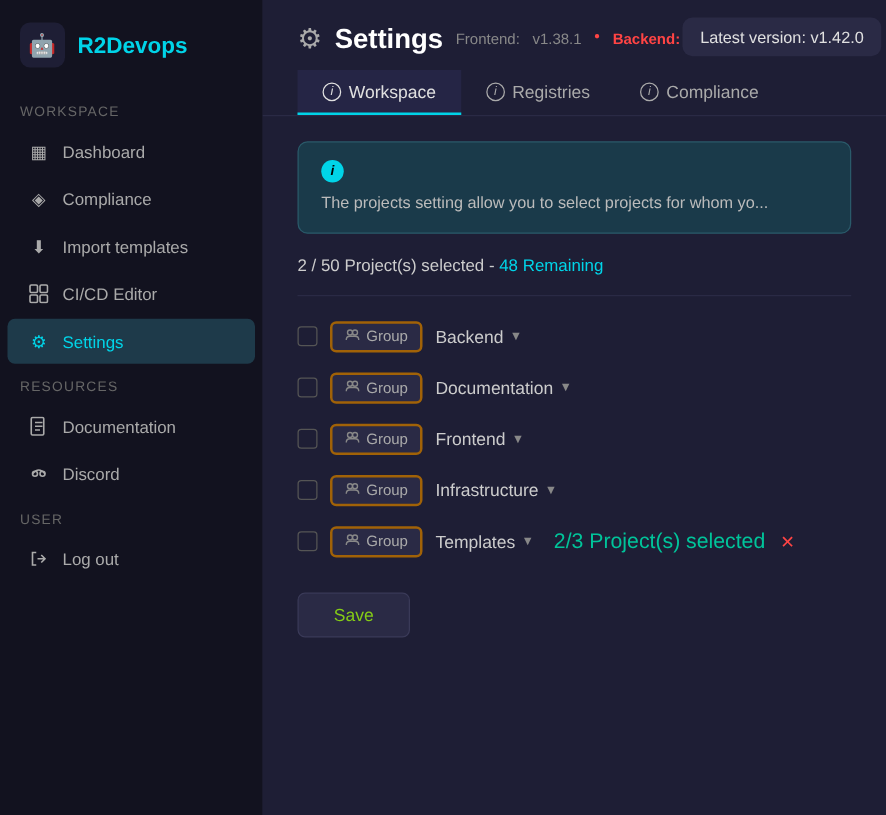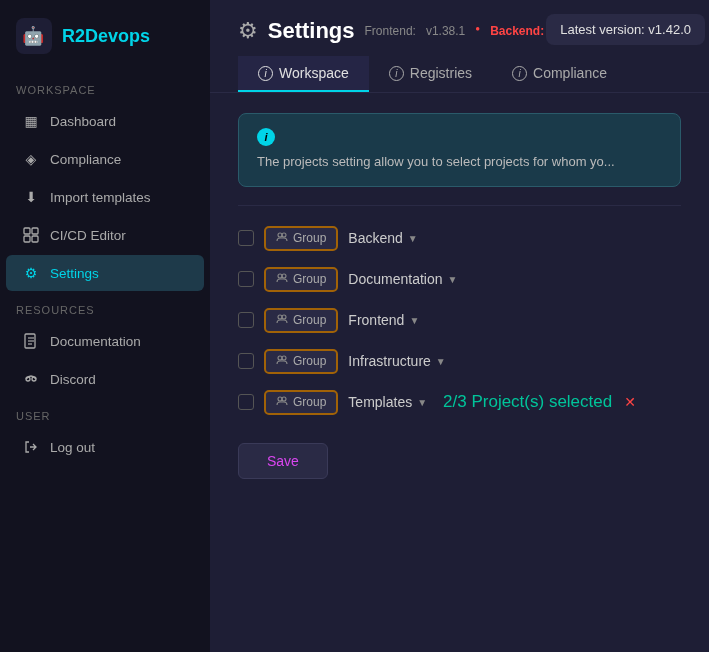--- a/index.html
+++ b/index.html
@@ -281,21 +281,21 @@
       margin-left: 2px;
     }
 
     
     .save-btn {
       margin-top: 20px;
       padding: 9px 28px;
       background: #2a2a45;
       border: 1px solid #3a3a58;
       border-radius: 6px;
-      color: #d946ef;
+      color: #84cc16;
       font-size: 14px;
       cursor: pointer;
     }
   </style>
 </head>
 <body>
 
 <div class="version-tooltip">Latest version: v1.42.0</div>
 
 <aside class="sidebar">
@@ -402,20 +402,31 @@
   <div class="content">
     
     <div class="info-box">
       <div class="info-box-title">
         <span class="info-icon">i</span>
       </div>
       <div class="info-box-text">The projects setting allow you to select projects for whom yo...</div>
     </div>
 
     
+    <div class="project-count">
+      <span>2</span>
+      /
+      <span>50</span>
+      <span>Project(s) selected</span>
+      -
+      <span class="remaining">
+        <span>48</span>
+        <span>Remaining</span>
+      </span>
+    </div>
 
     <hr class="divider">
 
     
     <div class="group-row">
       <input type="checkbox" class="group-checkbox" style="">
       <div class="group-badge">
         <span class="badge-icon">
           <svg width="12" height="12" viewBox="0 0 12 12" fill="none">
             <circle cx="4" cy="4" r="2" stroke="#888" stroke-width="1.1"></circle>

